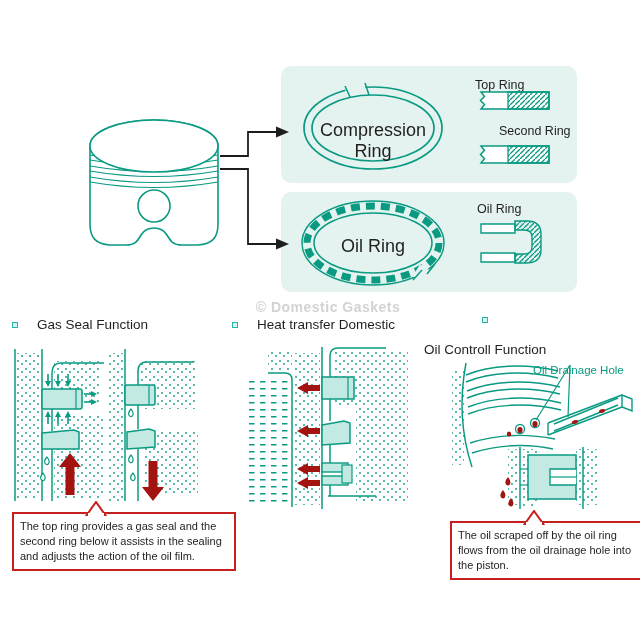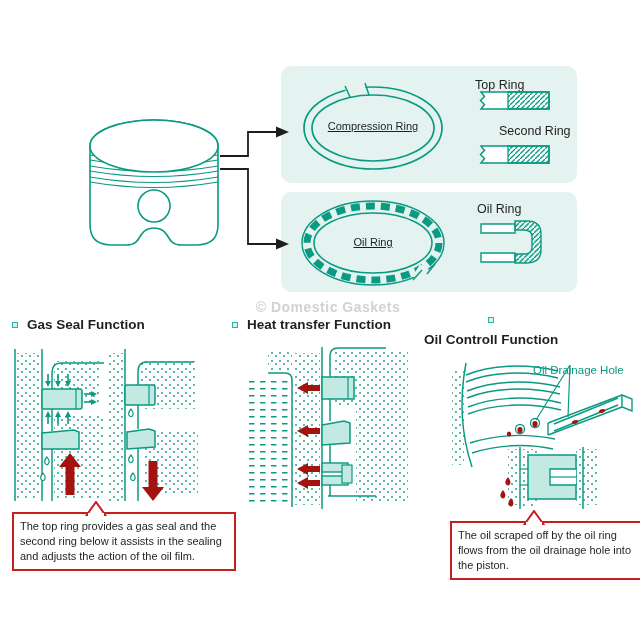--- a/index.html
+++ b/index.html
@@ -7,31 +7,31 @@
     position:relative;width:640px;height:640px;background:#fff;overflow:hidden;
     font-family:"Liberation Sans",sans-serif;color:#1f1f1f;
   }
   .abs{position:absolute;}
   svg{display:block;}
   
   .panel{
     position:absolute;background:#e4f3f0;border-radius:10px;
   }
   .panel-label{position:absolute;font-size:12.5px;color:#1f1f1f;white-space:nowrap;}
-  .ring-center-label{position:absolute;font-size:11px;color:#1f1f1f;text-align:center;text-decoration:underline;}
+  .ring-center-label{position:absolute;font-size:18px;color:#1f1f1f;text-align:center;}
   
   .watermark{
     position:absolute;left:8px;top:299px;width:640px;text-align:center;
     font-size:14px;font-weight:bold;letter-spacing:.5px;color:#cbcbcb;
     opacity:.85;z-index:30;pointer-events:none;
   }
   
   .heading{
-    position:absolute;top:317px;display:flex;align-items:center;gap:9px;
-    font-size:13.5px;font-weight:bold;color:#1f1f1f;white-space:nowrap;z-index:5;
+    position:absolute;top:317px;display:flex;align-items:center;gap:19px;
+    font-size:13.5px;font-weight:normal;color:#1f1f1f;white-space:nowrap;z-index:5;
   }
   .bullet{
     width:4px;height:4px;background:#d9f2f0;border:1.5px solid #25b5ab;
     display:inline-block;flex:0 0 auto;
   }
   
   .callout{
     position:absolute;background:#fff;border:2px solid #c5201d;
     font-size:11px;line-height:15px;color:#1f1f1f;padding:5px 6px;z-index:10;
   }
@@ -139,21 +139,21 @@
   </svg>
 
   <div class="watermark">© Domestic Gaskets</div>
 
   <div class="heading" style="left:12px;">
     <span class="bullet"></span>
     <span>Gas Seal Function</span>
   </div>
   <div class="heading" style="left:232px;">
     <span class="bullet"></span>
-    <span>Heat transfer Function</span>
+    <span>Heat transfer Domestic</span>
   </div>
   <div class="heading" style="left:424px;flex-direction:column;">
     <span class="bullet"></span>
     <span>Oil Controll Function</span>
   </div>
 
   <svg class="abs" style="left:8px;top:343px;" width="212" height="162" viewBox="0 0 212 162">
     <rect x="9" y="10" width="24" height="146" fill="url(#dots)"></rect>
     <rect x="46" y="18" width="46" height="42" fill="url(#dots)"></rect>
     <rect x="46" y="70" width="50" height="86" fill="url(#dots)"></rect>

